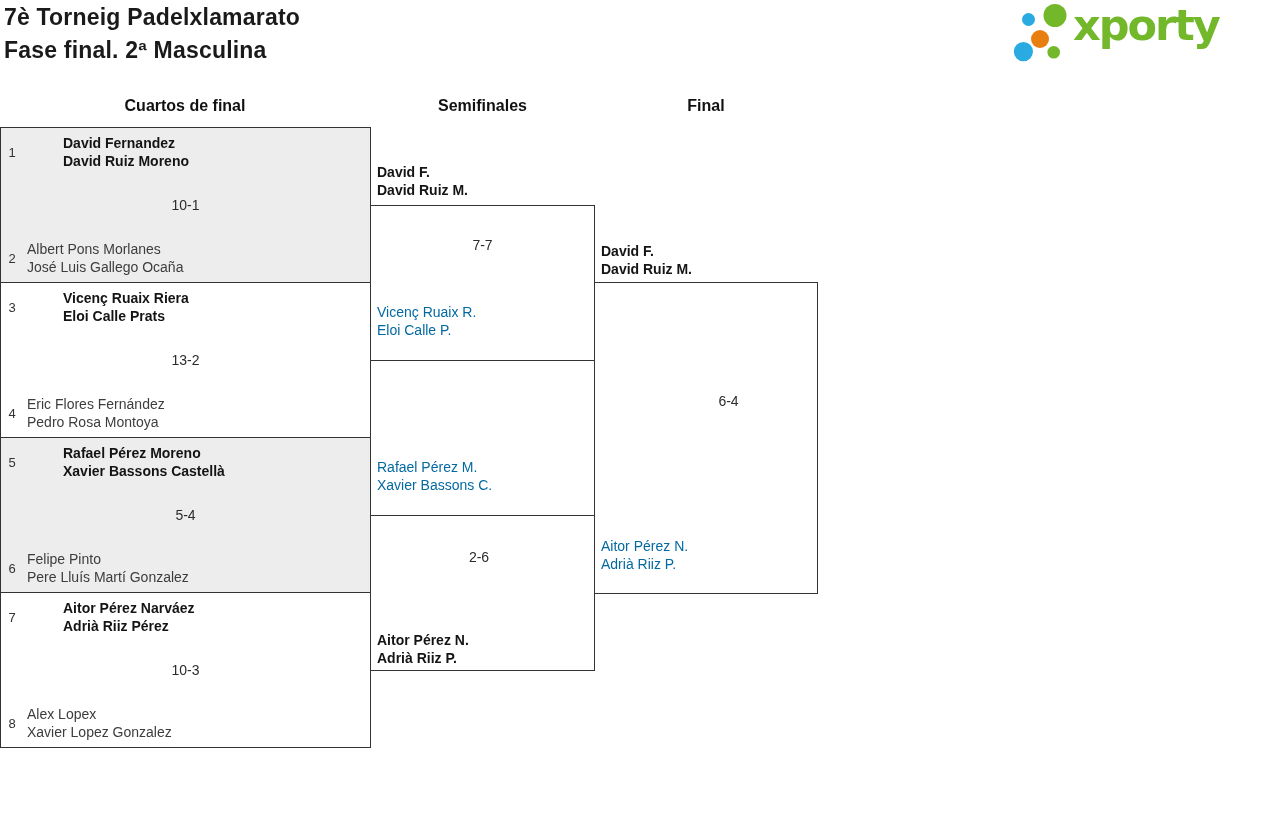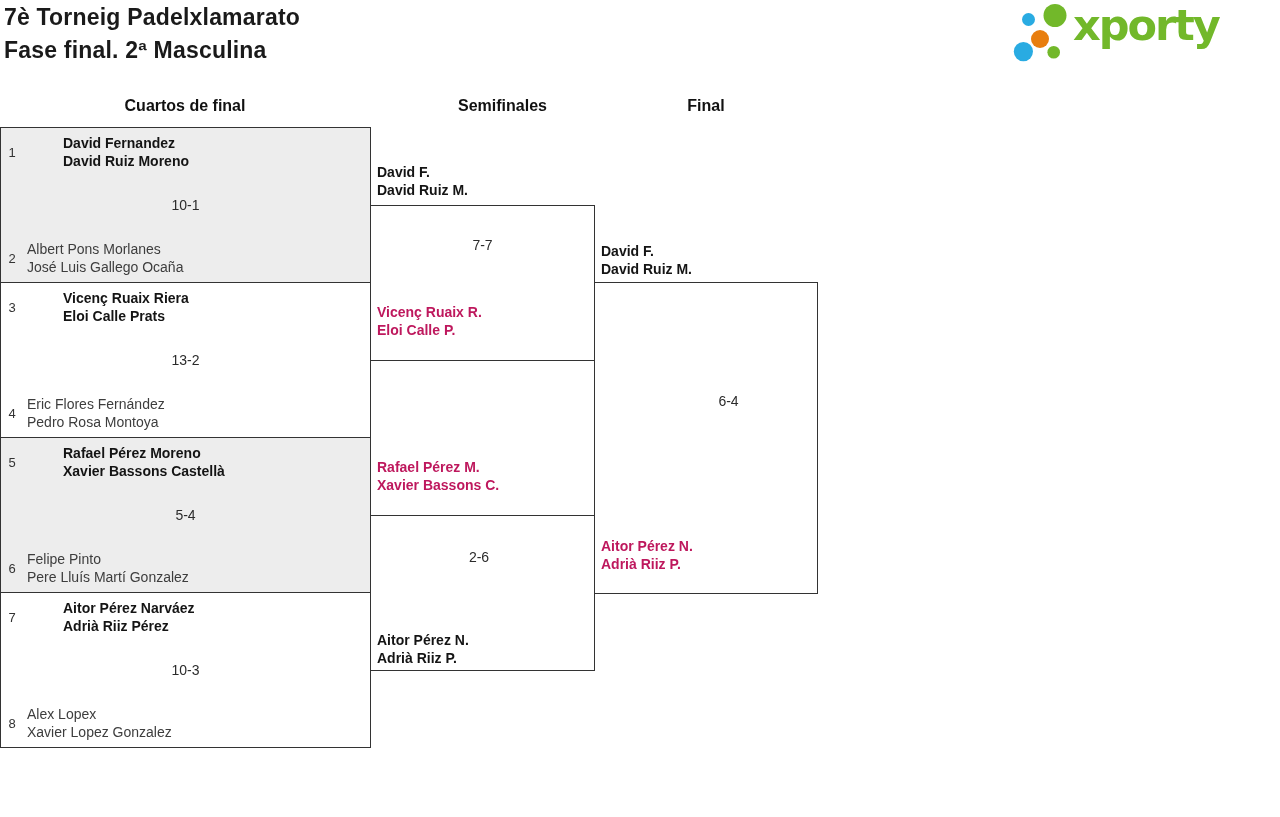--- a/index.html
+++ b/index.html
@@ -20,21 +20,21 @@
     font-family:"DejaVu Sans",sans-serif;
     font-size:43px;font-weight:800;letter-spacing:-2px;
     color:#72b82a;line-height:70px;
   }
   
   .round-header{
     position:absolute;top:97px;font-size:16px;font-weight:700;color:#111;
     text-align:center;
   }
   .rh-qf{left:0;width:370px;}
-  .rh-sf{left:390px;width:225px;}
+  .rh-sf{left:370px;width:225px;}
   .rh-f{left:594px;width:224px;}
   
   .qf-box{
     position:absolute;left:0;width:371px;height:156px;
     border:1px solid #333;box-sizing:border-box;background:#ffffff;
   }
   .qf-box.shaded{background:#ededed;}
   .qf1{top:127px;} .qf2{top:282px;} .qf3{top:437px;} .qf4{top:592px;}
   .team-row{position:absolute;left:0;display:flex;align-items:center;}
   .row-top{top:6px;} .row-bottom{bottom:6px;}
@@ -47,21 +47,21 @@
   }
   
   .line-box{
     position:absolute;border:1px solid #333;box-sizing:border-box;
     background:transparent;
   }
   .sf1{left:370px;top:205px;width:225px;height:156px;}
   .sf2{left:370px;top:515px;width:225px;height:156px;}
   .final-box{left:594px;top:282px;width:224px;height:312px;}
   
-  .team-abs{position:absolute;font-size:14px;line-height:18px;color:#be185d;font-weight:bold;}
+  .team-abs{position:absolute;font-size:14px;line-height:18px;color:#0369a1;}
   .team-abs.winner{font-weight:700;color:#141414;margin-top:17px;}
   .sf1-t1{left:377px;top:146px;}
   .sf1-t2{left:377px;top:303px;}
   .sf2-t1{left:377px;top:458px;}
   .sf2-t2{left:377px;top:614px;}
   .f-t1{left:601px;top:225px;}
   .f-t2{left:601px;top:537px;}
   .score-abs{position:absolute;text-align:center;font-size:14px;color:#2b2b2b;}
   .sf1-score{left:370px;width:225px;top:237px;}
   .sf2-score{left:370px;width:218px;top:549px;}

